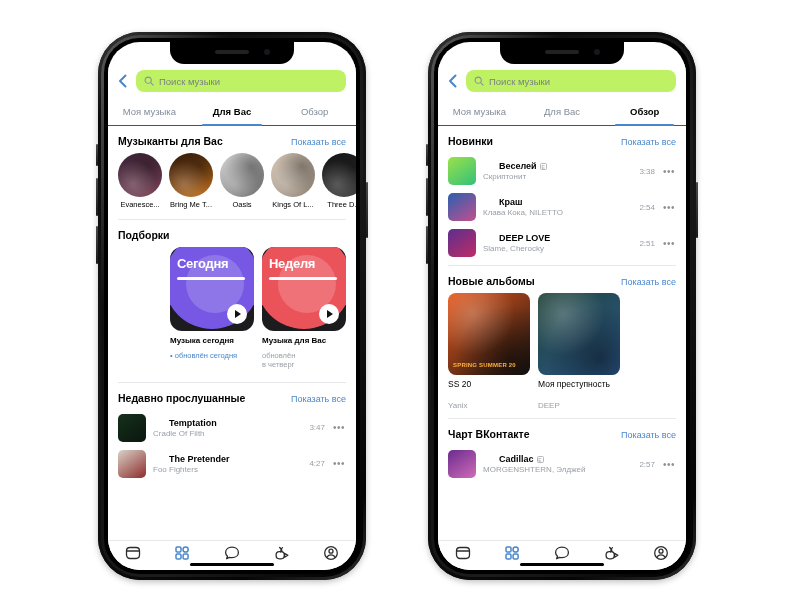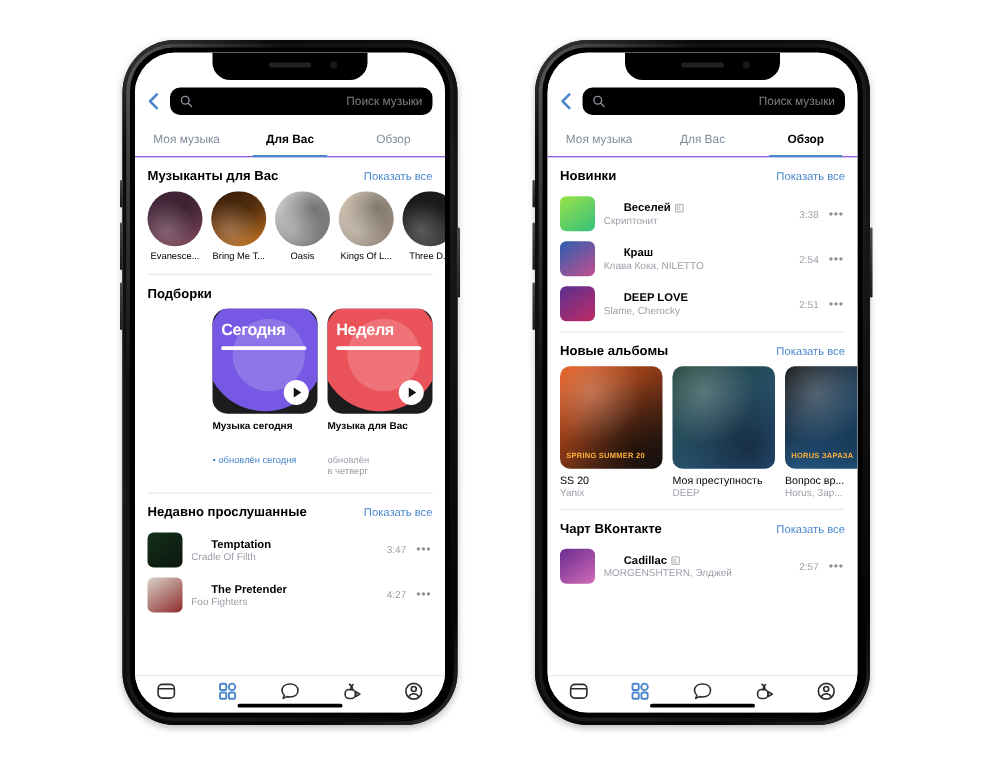--- a/index.html
+++ b/index.html
@@ -72,22 +72,22 @@
   }
   .status-time { font-size:9px; font-weight:700; color:#000; letter-spacing:.2px; }
   .status-right { display:flex; align-items:center; gap:3px; }
 
   
   .searchrow {
     display:flex; align-items:center; gap:6px;
     padding: 6px 10px 6px 8px; background:#fff;
   }
   .searchbox {
-    flex:1; height:22px; background:#000000; border-radius:8px;
-    display:flex; align-items:center; gap:5px; padding:0 8px;justify-content:space-between;
+    flex:1; height:22px; background:#bef264; border-radius:8px;
+    display:flex; align-items:center; gap:5px; padding:0 8px;
   }
   .search-ph { font-size:9.5px; color:#7b7f85; white-space:nowrap; }
 
   
   .tabs {
     display:flex; align-items:stretch; height:28px;
     border-bottom:1px solid #6d28d9; background:#fff;
   }
   .tab {
     flex:1; display:flex; align-items:center; justify-content:center;
@@ -142,21 +142,21 @@
   }
   .card .art .play {
     position:absolute; right:7px; bottom:7px; width:20px; height:20px;
     border-radius:50%; background:#fff; display:flex; align-items:center; justify-content:center;
   }
   .card .art .play i {
     display:block; width:0;height:0; margin-left:2px;
     border-left:6px solid #111; border-top:4px solid transparent; border-bottom:4px solid transparent;
   }
   .card .t { margin-top:5px; font-size:8px; font-weight:700; color:#000; }
-  .card .s { margin-top:18px; font-size:7.5px; color:#9aa0a8; line-height:1.25; }
+  .card .s { margin-top:6px; font-size:7.5px; color:#9aa0a8; line-height:1.25; }
   .card .s.blue { color:#4986cc; }
 
   
   .track {
     display:flex; align-items:center; gap:7px; padding:4px 10px;
   }
   .track .cover { width:28px; height:28px; border-radius:5px; overflow:hidden; flex:0 0 auto; position:relative; }
   .track .meta { flex:1; min-width:0; }
   .track .tt {
     font-size:9px; font-weight:700; color:#000; white-space:nowrap; overflow:hidden;
@@ -169,21 +169,21 @@
     display:inline-block; width:7px; height:7px; border:1px solid #b4b8bd;
     border-radius:1.5px; font-size:5px; line-height:6px; text-align:center; color:#b4b8bd;
     font-weight:700;
   }
 
   
   .albums { display:flex; gap:8px; padding:0 0 4px 10px; }
   .album { width:82px; flex:0 0 auto; }
   .album .art { width:82px; height:82px; border-radius:8px; overflow:hidden; position:relative; background:#222; }
   .album .t { margin-top:4px; font-size:8.5px; color:#000; white-space:nowrap; overflow:hidden; }
-  .album .s { margin-top:1px; font-size:8px; color:#9aa0a8; white-space:nowrap; overflow:hidden; }
+  .album .s { margin-top:12px; font-size:8px; color:#9aa0a8; white-space:nowrap; overflow:hidden; }
 
   
   .tabbar {
     position:absolute; left:0; right:0; bottom:0; height:30px;
     border-top:1px solid #e7e8ec; background:#fff;
     display:flex; align-items:center; justify-content:space-around;
     padding-bottom:6px; z-index:15;
   }
   .homebar {
     position:absolute; left:50%; transform:translateX(-50%); bottom:4px;
@@ -477,28 +477,20 @@
                 <div class="t">SS 20</div>
                 <div class="s">Yanix</div>
               </div>
               <div class="album">
                 <div class="art" style="background: linear-gradient(140deg, rgb(30, 65, 54), rgb(45, 90, 143));">
                   <div style="position: absolute; inset: 0px; background: radial-gradient(circle at 30% 25%, rgba(255, 255, 255, 0.25), transparent 50%), radial-gradient(circle at 75% 80%, rgba(0, 0, 0, 0.45), transparent 60%);"></div>
                 </div>
                 <div class="t">Моя преступность</div>
                 <div class="s">DEEP</div>
               </div>
-              <div class="album">
-                <div class="art" style="background: linear-gradient(140deg, rgb(16, 16, 16), rgb(47, 127, 196));">
-                  <div style="position: absolute; inset: 0px; background: radial-gradient(circle at 30% 25%, rgba(255, 255, 255, 0.25), transparent 50%), radial-gradient(circle at 75% 80%, rgba(0, 0, 0, 0.45), transparent 60%);"></div>
-                  <div style="position: absolute; left: 5px; right: 5px; bottom: 6px; font-size: 6px; font-weight: 700; color: rgb(255, 177, 59); line-height: 1.2; letter-spacing: 0.2px;">HORUS ЗАРАЗА</div>
-                </div>
-                <div class="t">Вопрос вр...</div>
-                <div class="s">Horus, Зар...</div>
-              </div>
             </div>
             <div class="divider"></div>
             <div class="section-head">
               <div class="section-title">Чарт ВКонтакте</div>
               <div class="section-link">Показать все</div>
             </div>
             <div>
               <div class="track">
                 <div class="cover" style="background: linear-gradient(145deg, rgb(106, 44, 143), rgb(208, 107, 184));"></div>
                 <div class="meta">

